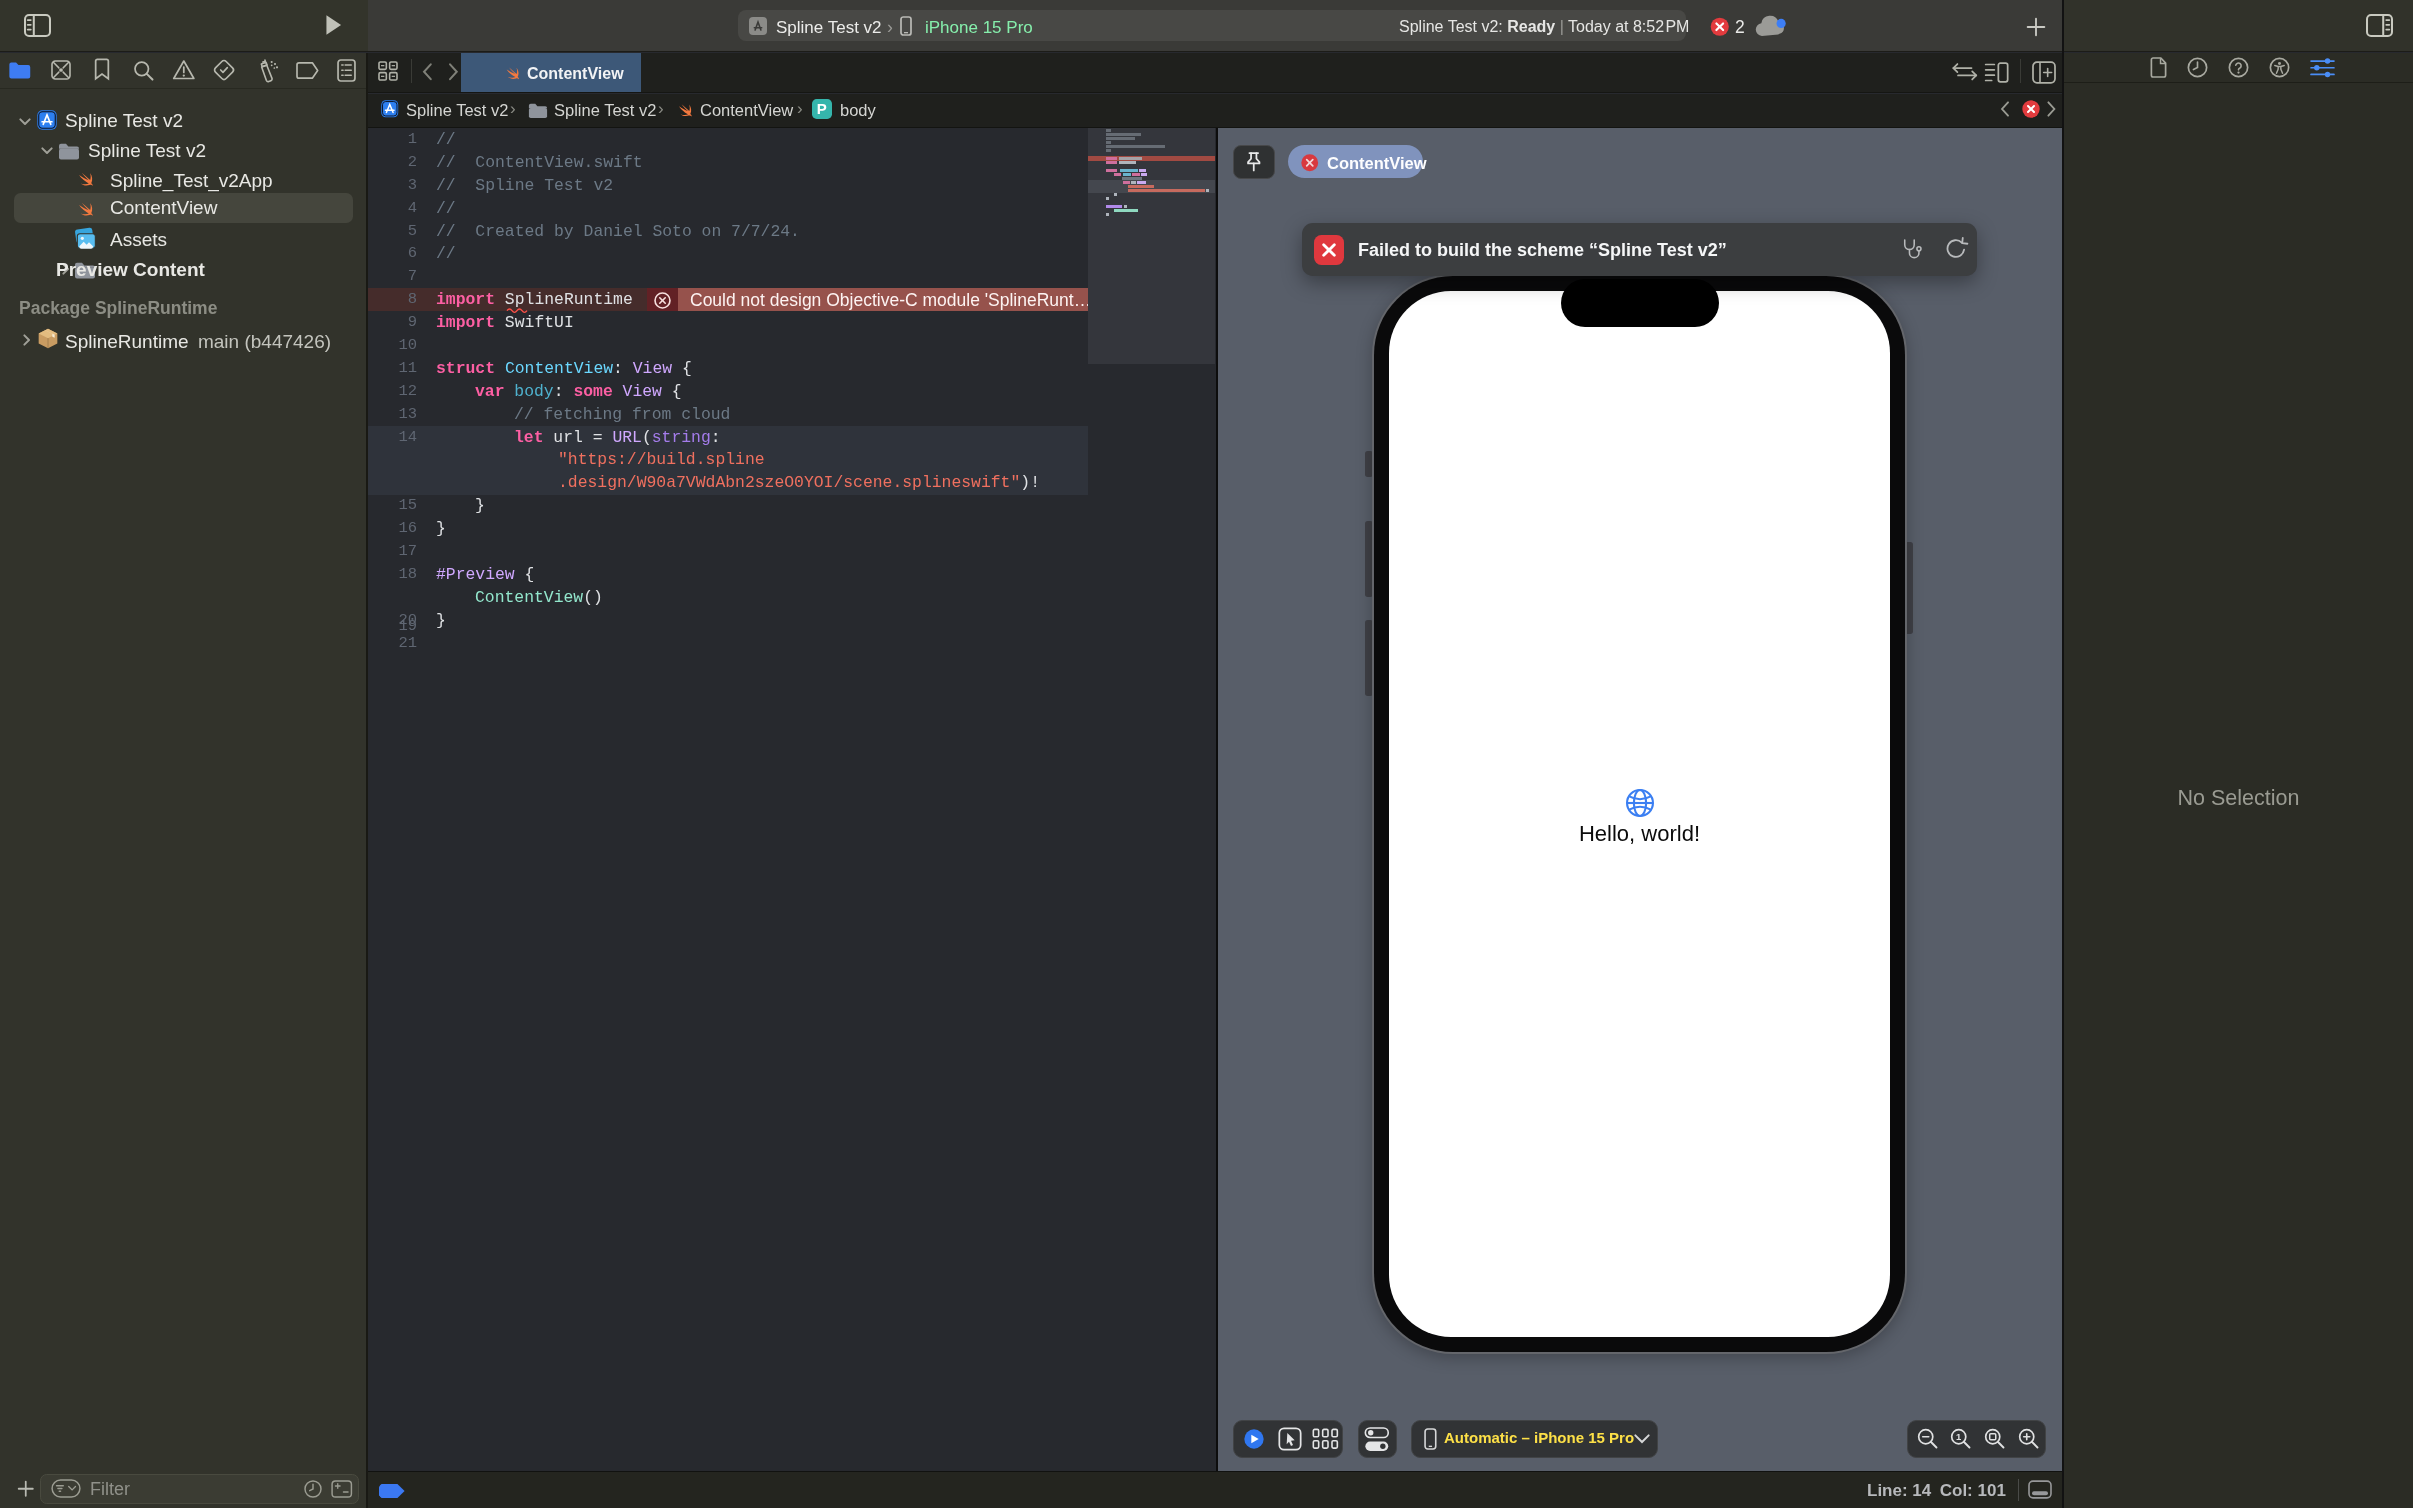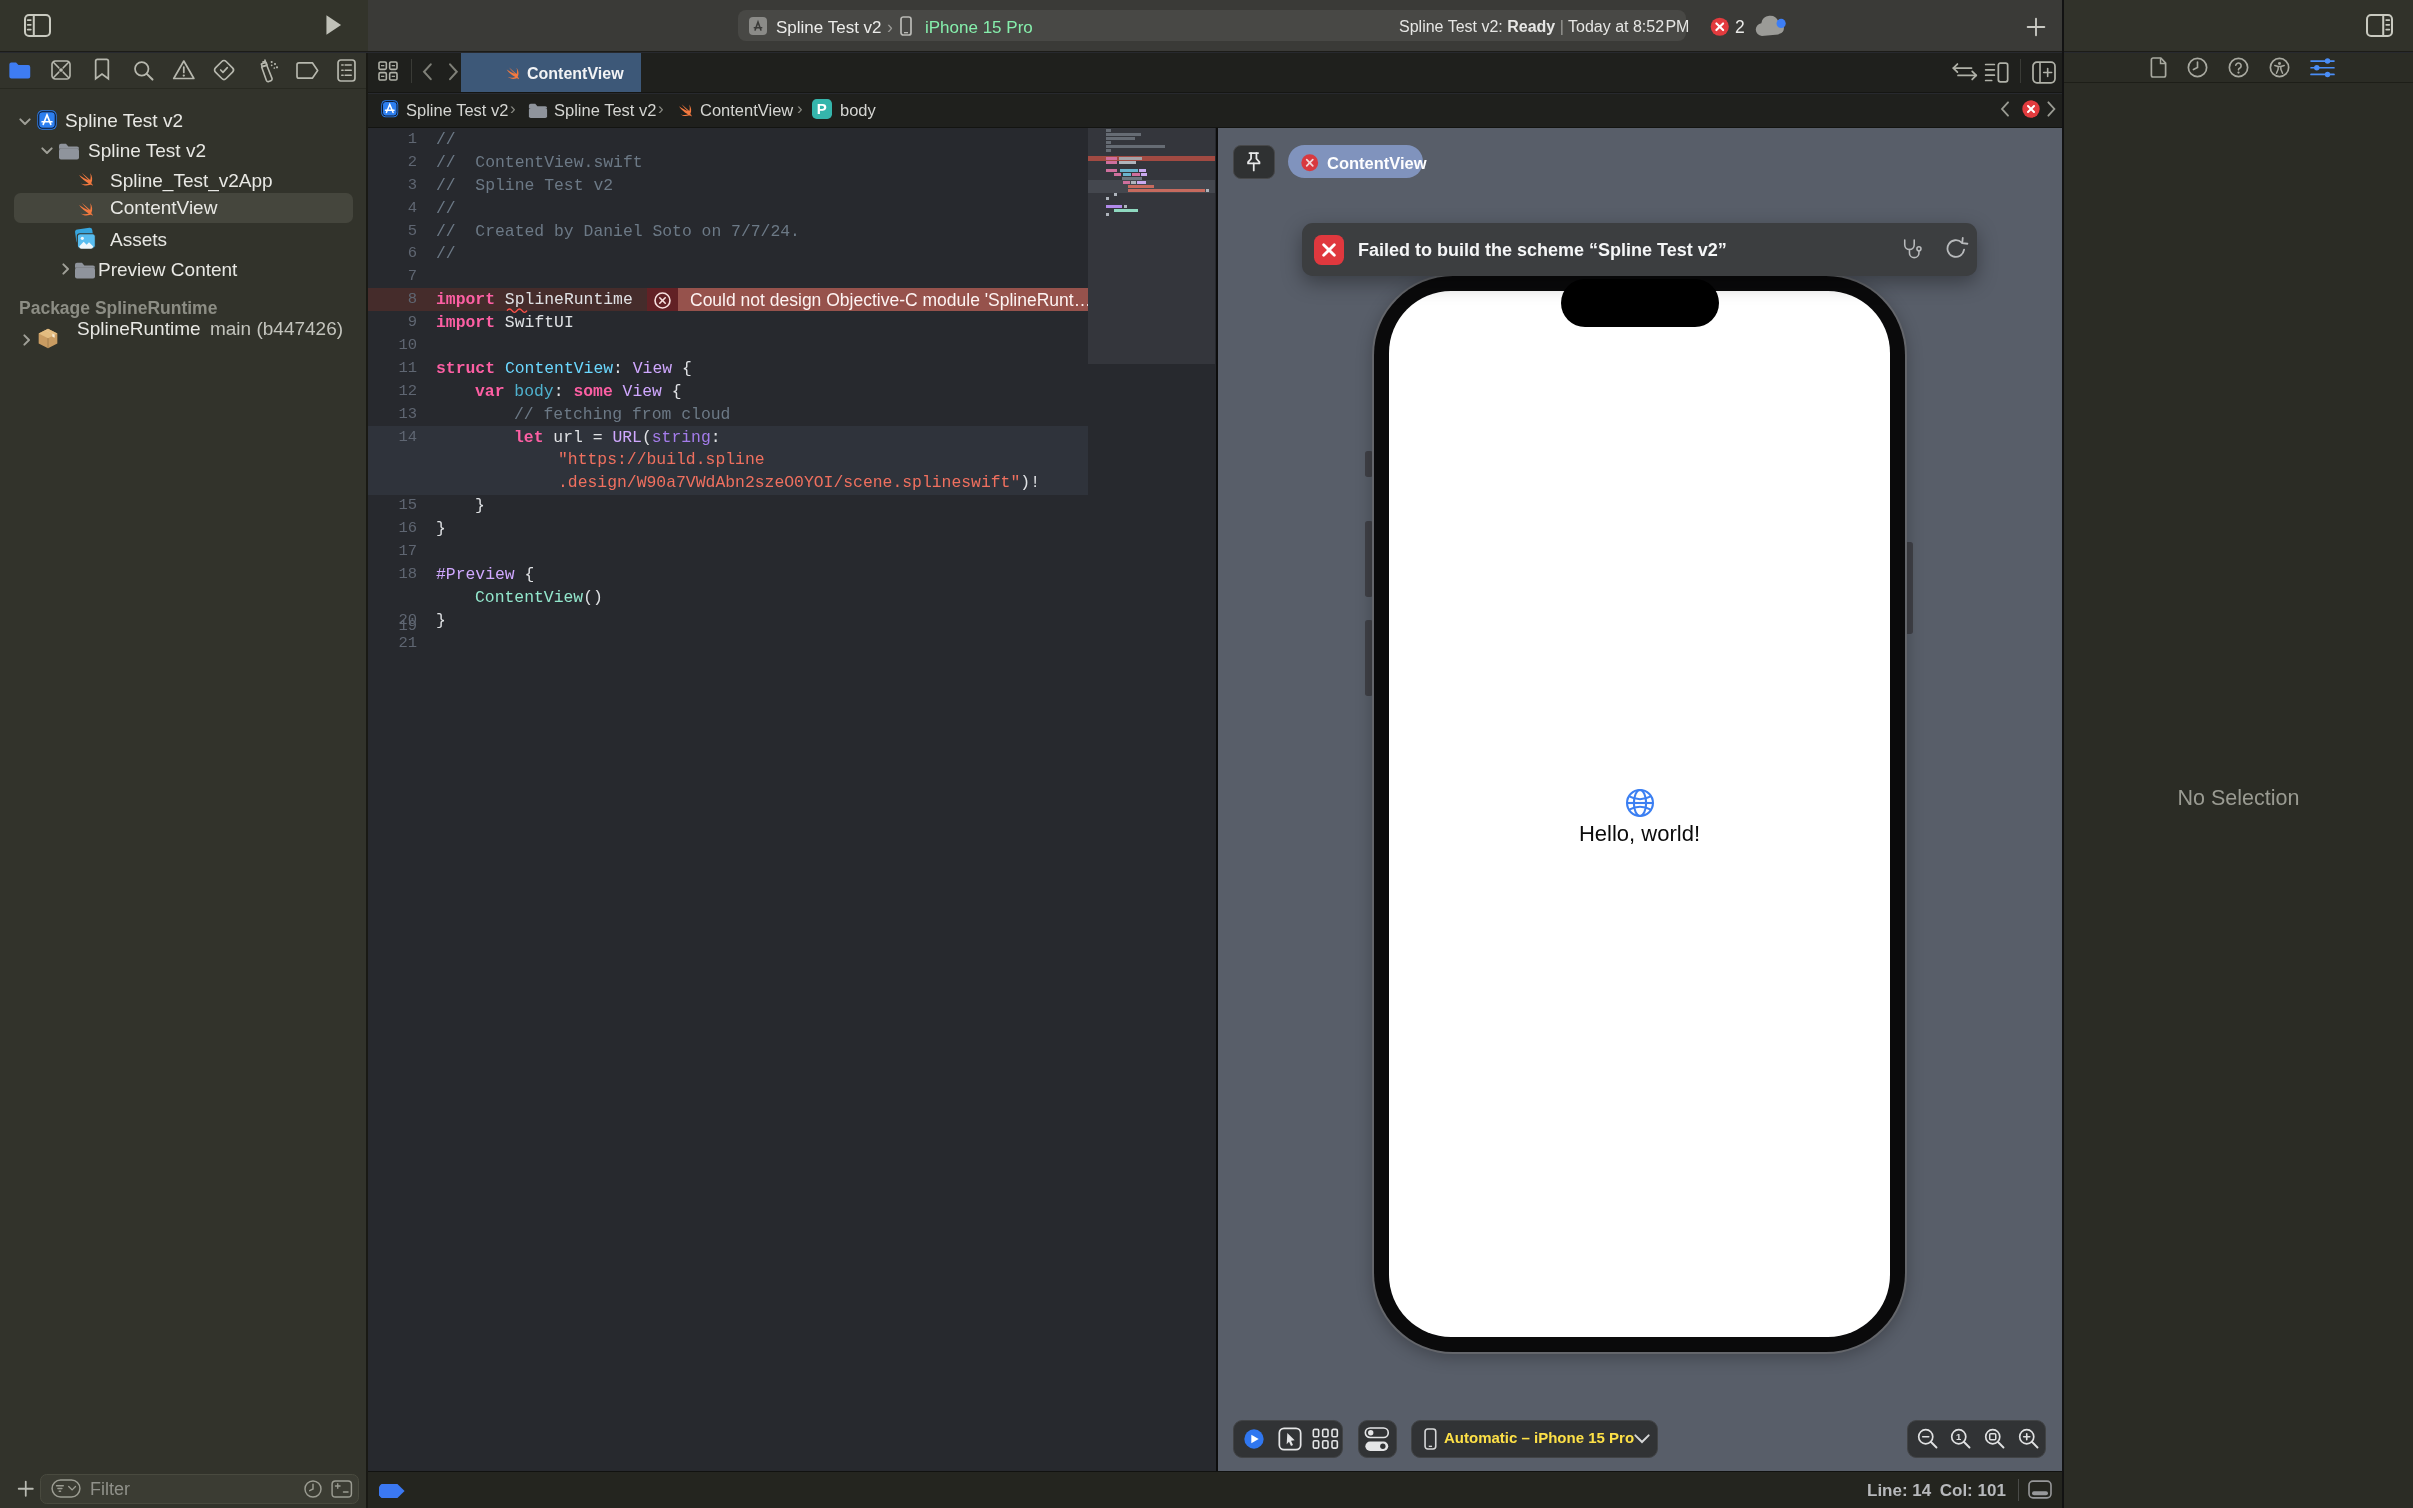--- a/index.html
+++ b/index.html
@@ -187,32 +187,32 @@
  <path d="M9.5 27.5 l6.5 -7 l4.5 4.5 l3.5 -3.5 l6 6 v0.5 a3 3 0 0 1 -3 3 h-14.5 a3 3 0 0 1 -3 -3 z" fill="#eef6fb"></path>
 </svg>
 <div class="trow" style="top:225px;"><span style="margin-left:110px;">Assets</span></div>
 <svg class="abs" style="left:62px;top:263px;" width="7.4" height="12" viewBox="0 0 11 18">
  <path d="M2 2 L9 9 L2 16" fill="none" stroke="#a0a098" stroke-width="3" stroke-linecap="round" stroke-linejoin="round"></path>
 </svg>
 <svg class="abs" style="left:74px;top:262px;" width="22" height="17.5" viewBox="0 0 33 26">
  <path d="M1.5 4 a3 3 0 0 1 3 -3 h7.5 l3.5 4 h13 a3 3 0 0 1 3 3 v0.5 H1.5 z" fill="#8f949c"></path>
  <rect x="1.5" y="8" width="30" height="16.5" rx="3" fill="#8f949c"></rect>
 </svg>
-<div class="trow" style="top:255px;"><span style="margin-left:98px;">Preview Content</span></div>
+<div class="trow" style="top:255px;"><span style="margin-left:56px;font-weight:bold;">Preview Content</span></div>
 <div class="abs" style="left:19px;top:298px;font-size:17.5px;font-weight:bold;color:#8c8d84;">Package SplineRuntime</div>
 <svg class="abs" style="left:23px;top:334px;" width="7.4" height="12" viewBox="0 0 11 18">
  <path d="M2 2 L9 9 L2 16" fill="none" stroke="#a0a098" stroke-width="3" stroke-linecap="round" stroke-linejoin="round"></path>
 </svg>
 <svg class="abs" style="left:38px;top:328px;" width="20" height="21" viewBox="0 0 30 31">
  <path d="M15 1 L29 8 V23 L15 30 L1 23 V8 Z" fill="#c99c62"></path>
  <path d="M1 8 L15 15 L29 8 L15 1 Z" fill="#e3bc80"></path>
  <path d="M15 15 V30" stroke="#9a794c" stroke-width="1.2"></path>
  <path d="M11 3 L25 10 L25 14.5 L21.5 12.8 L21.5 8.3 L7.5 1.6 Z" fill="#f6ead2"></path>
 </svg>
-<div class="trow" style="top:314px;padding-left:12px;"><span style="margin-left:65px;">SplineRuntime</span><span style="color:#c3c4bd;margin-left:9.4px;">main (b447426)</span></div>
+<div class="trow" style="top:327px;"><span style="margin-left:65px;">SplineRuntime</span><span style="color:#c3c4bd;margin-left:9.4px;">main (b447426)</span></div>
 
 <svg class="abs" style="left:17.5px;top:1481px;" width="15.5" height="15.5" viewBox="0 0 23 23">
  <g stroke="#b9bab2" stroke-width="2.6" stroke-linecap="round">
         <line x1="11.5" y1="1" x2="11.5" y2="22"></line>
         <line x1="1" y1="11.5" x2="22" y2="11.5"></line>
       </g>
 </svg>
 <div class="abs" style="left:40px;top:1474px;width:319px;height:30px;border-radius:6.7px;background:#3b3c33;border:0.7px solid #494a3f;box-sizing:border-box;"></div>
 <svg class="abs" style="left:51px;top:1479px;" width="30" height="19" viewBox="0 0 44 28">
  <rect x="1.5" y="1.5" width="41" height="25" rx="12.5" fill="none" stroke="#9b9c92" stroke-width="2.2"></rect>

